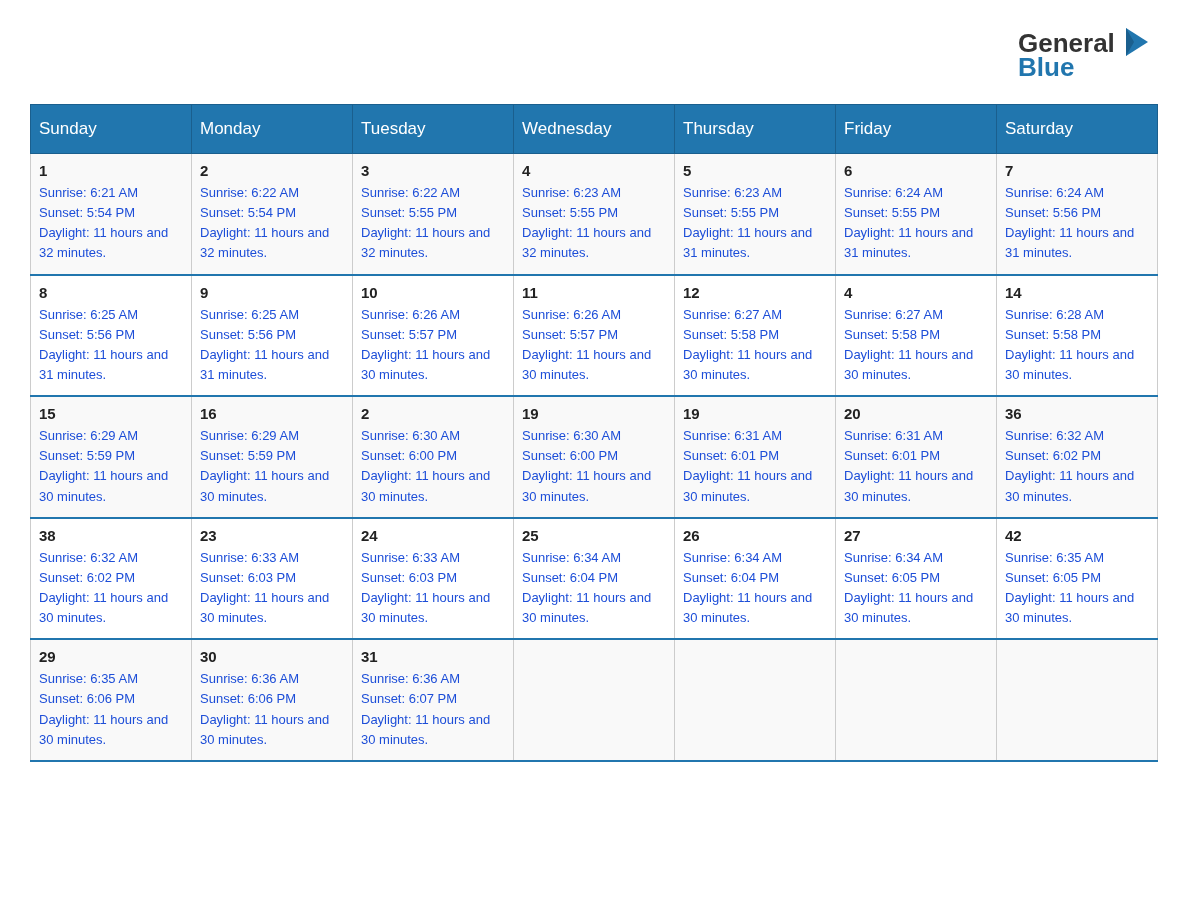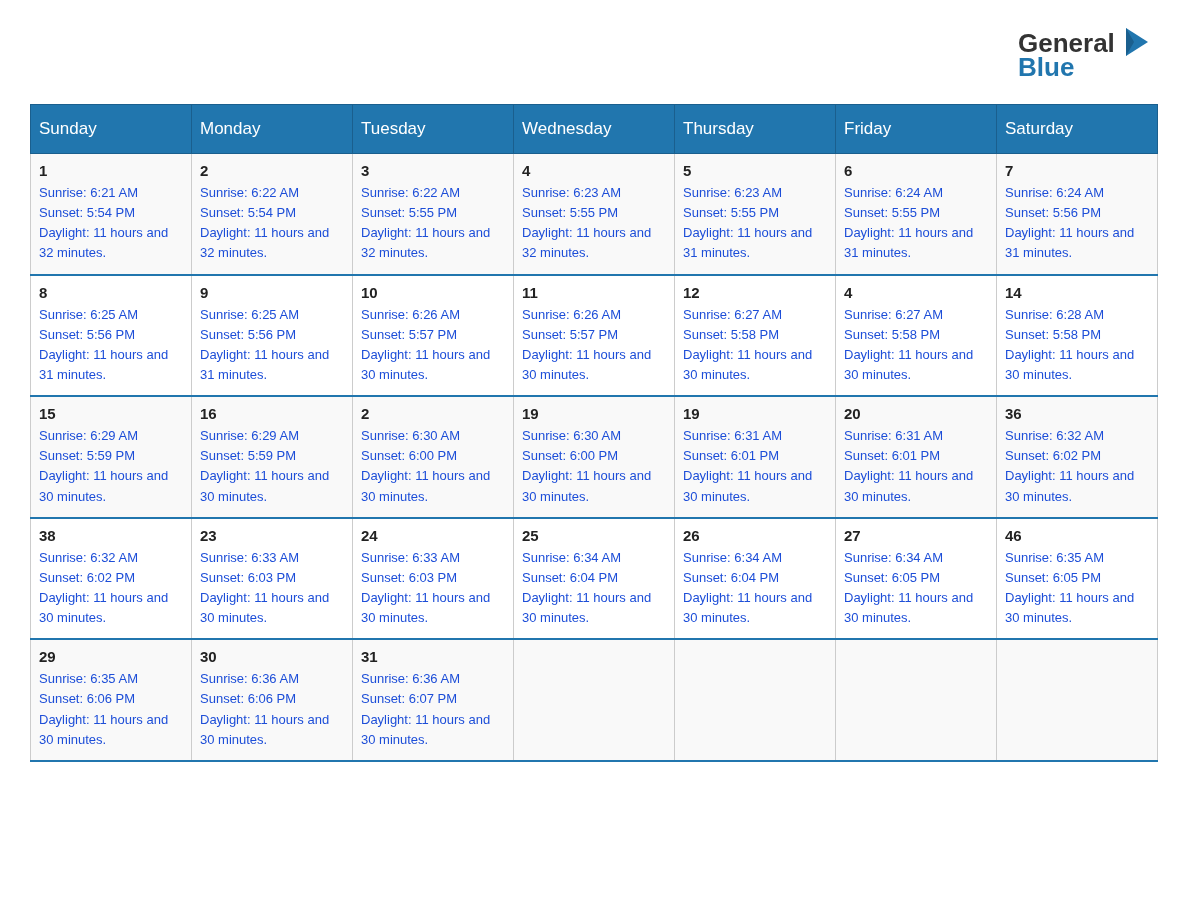--- a/index.html
+++ b/index.html
@@ -226,21 +226,21 @@
         </td>
         <td>
           <span class="day-num">26</span>
           <div class="day-info">Sunrise: 6:34 AM<br>Sunset: 6:04 PM<br>Daylight: 11 hours and 30 minutes.</div>
         </td>
         <td>
           <span class="day-num">27</span>
           <div class="day-info">Sunrise: 6:34 AM<br>Sunset: 6:05 PM<br>Daylight: 11 hours and 30 minutes.</div>
         </td>
         <td>
-          <span class="day-num">46</span>
+          <span class="day-num">42</span>
           <div class="day-info">Sunrise: 6:35 AM<br>Sunset: 6:05 PM<br>Daylight: 11 hours and 30 minutes.</div>
         </td>
       </tr>
       <tr>
         <td>
           <span class="day-num">29</span>
           <div class="day-info">Sunrise: 6:35 AM<br>Sunset: 6:06 PM<br>Daylight: 11 hours and 30 minutes.</div>
         </td>
         <td>
           <span class="day-num">30</span>

